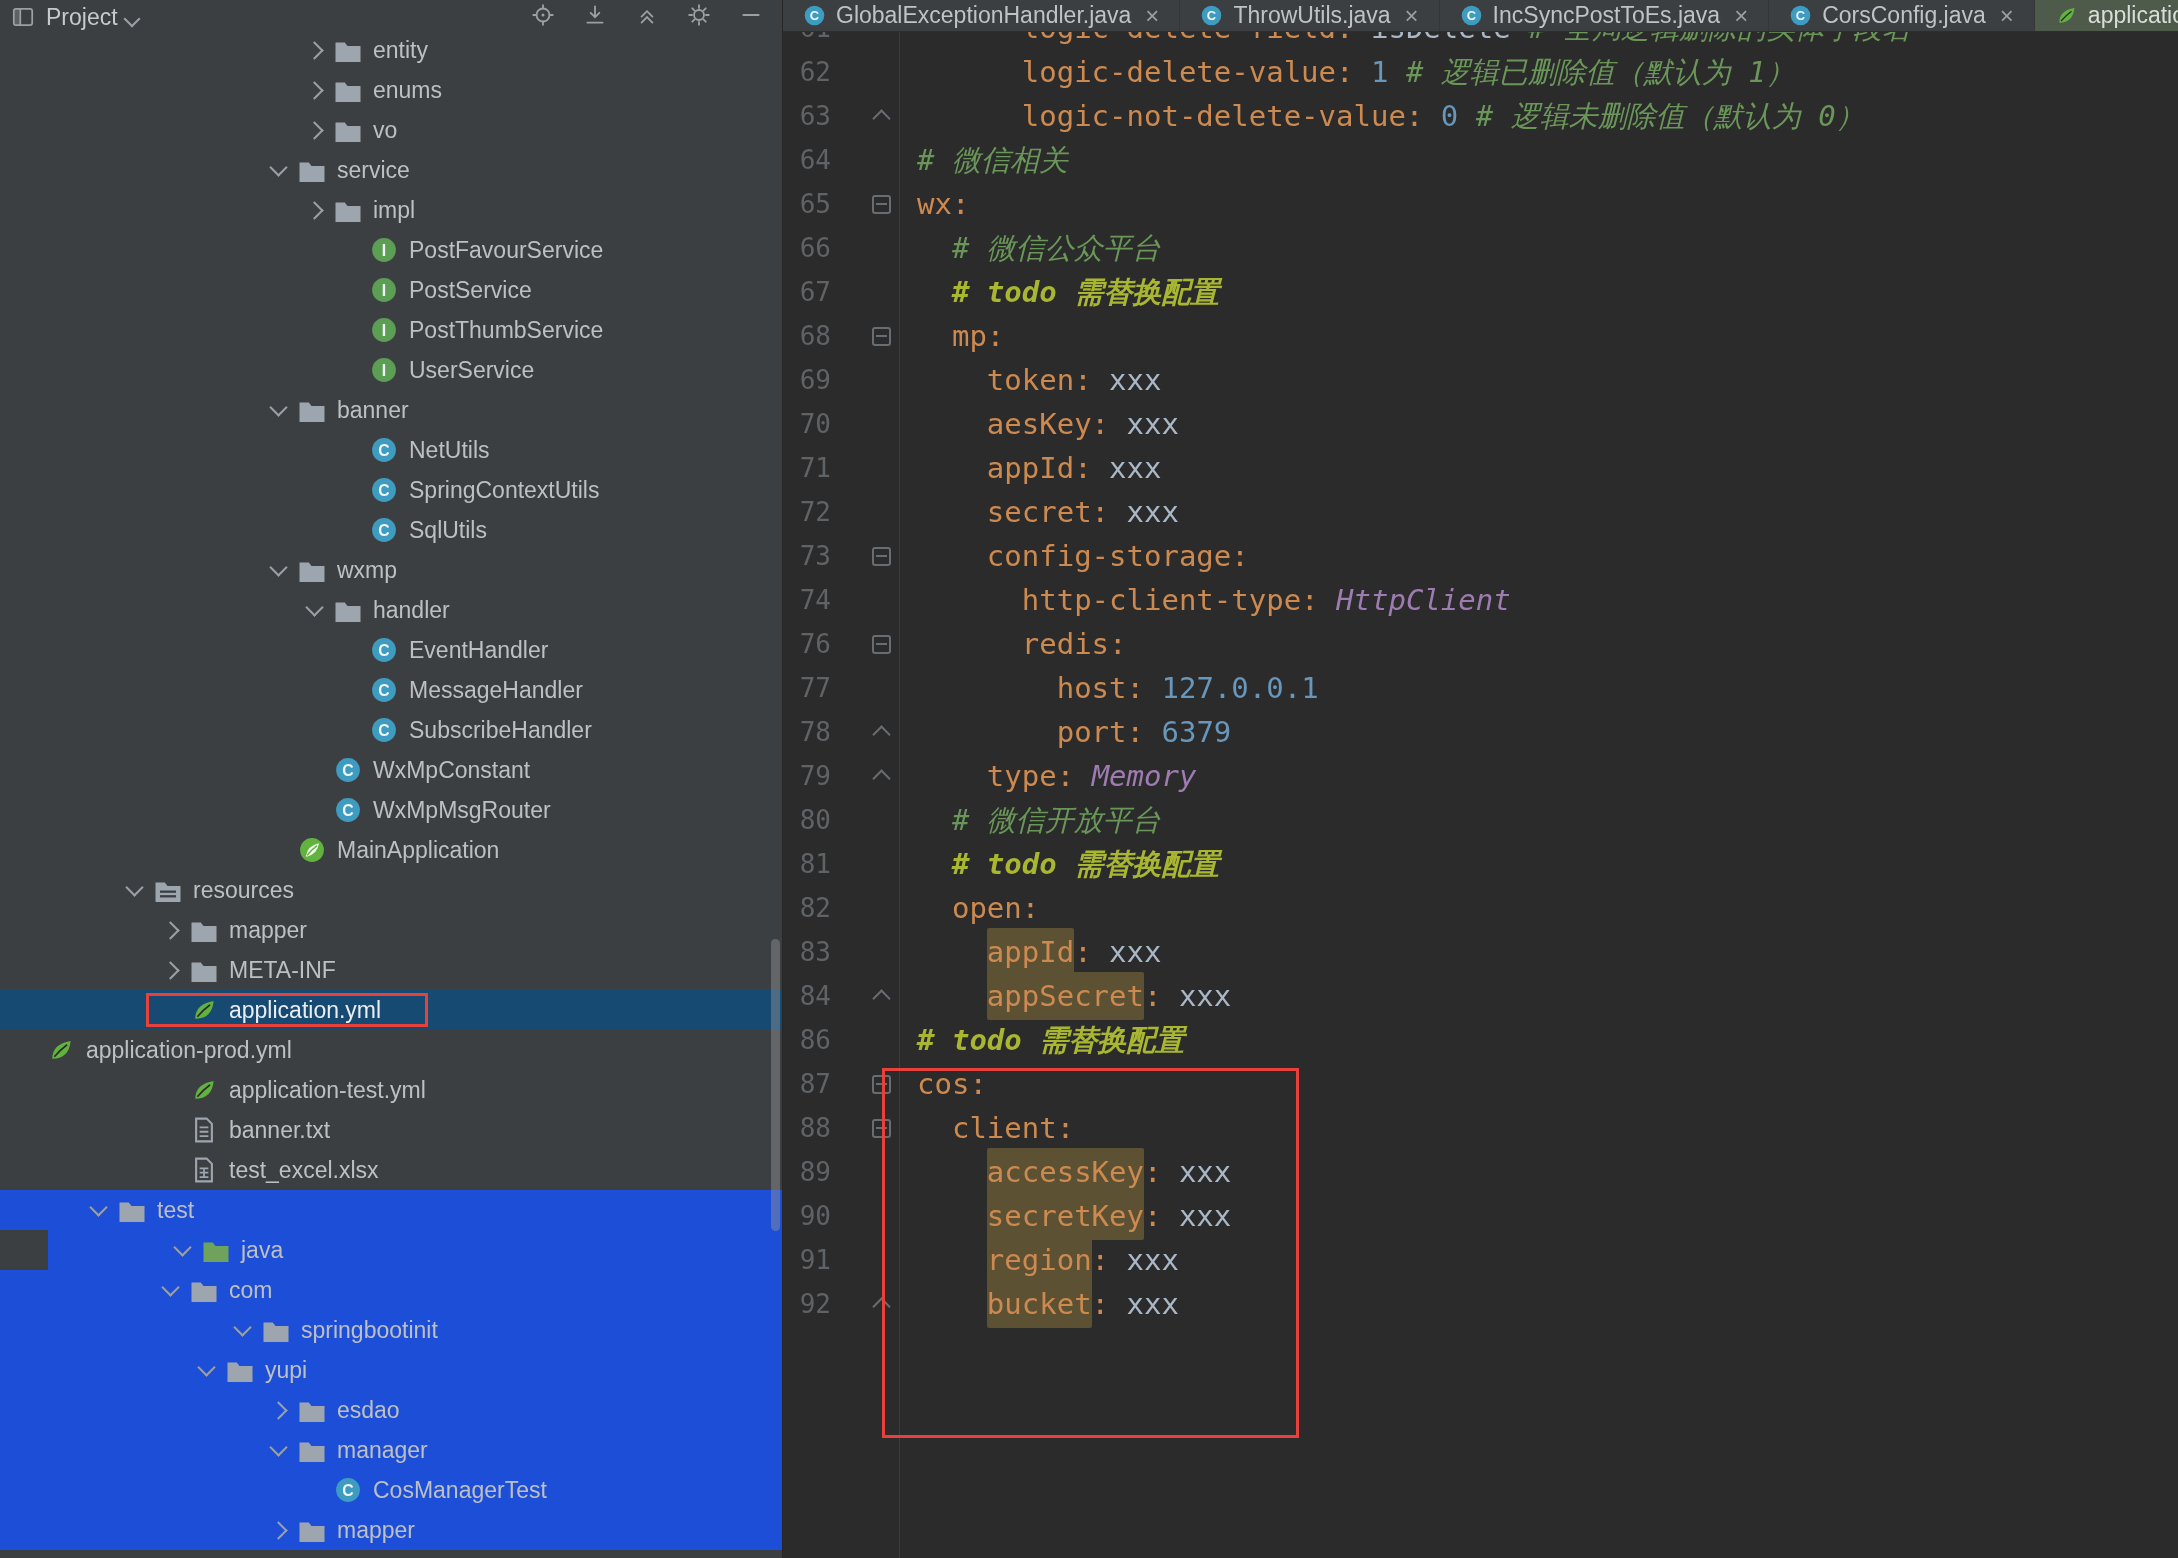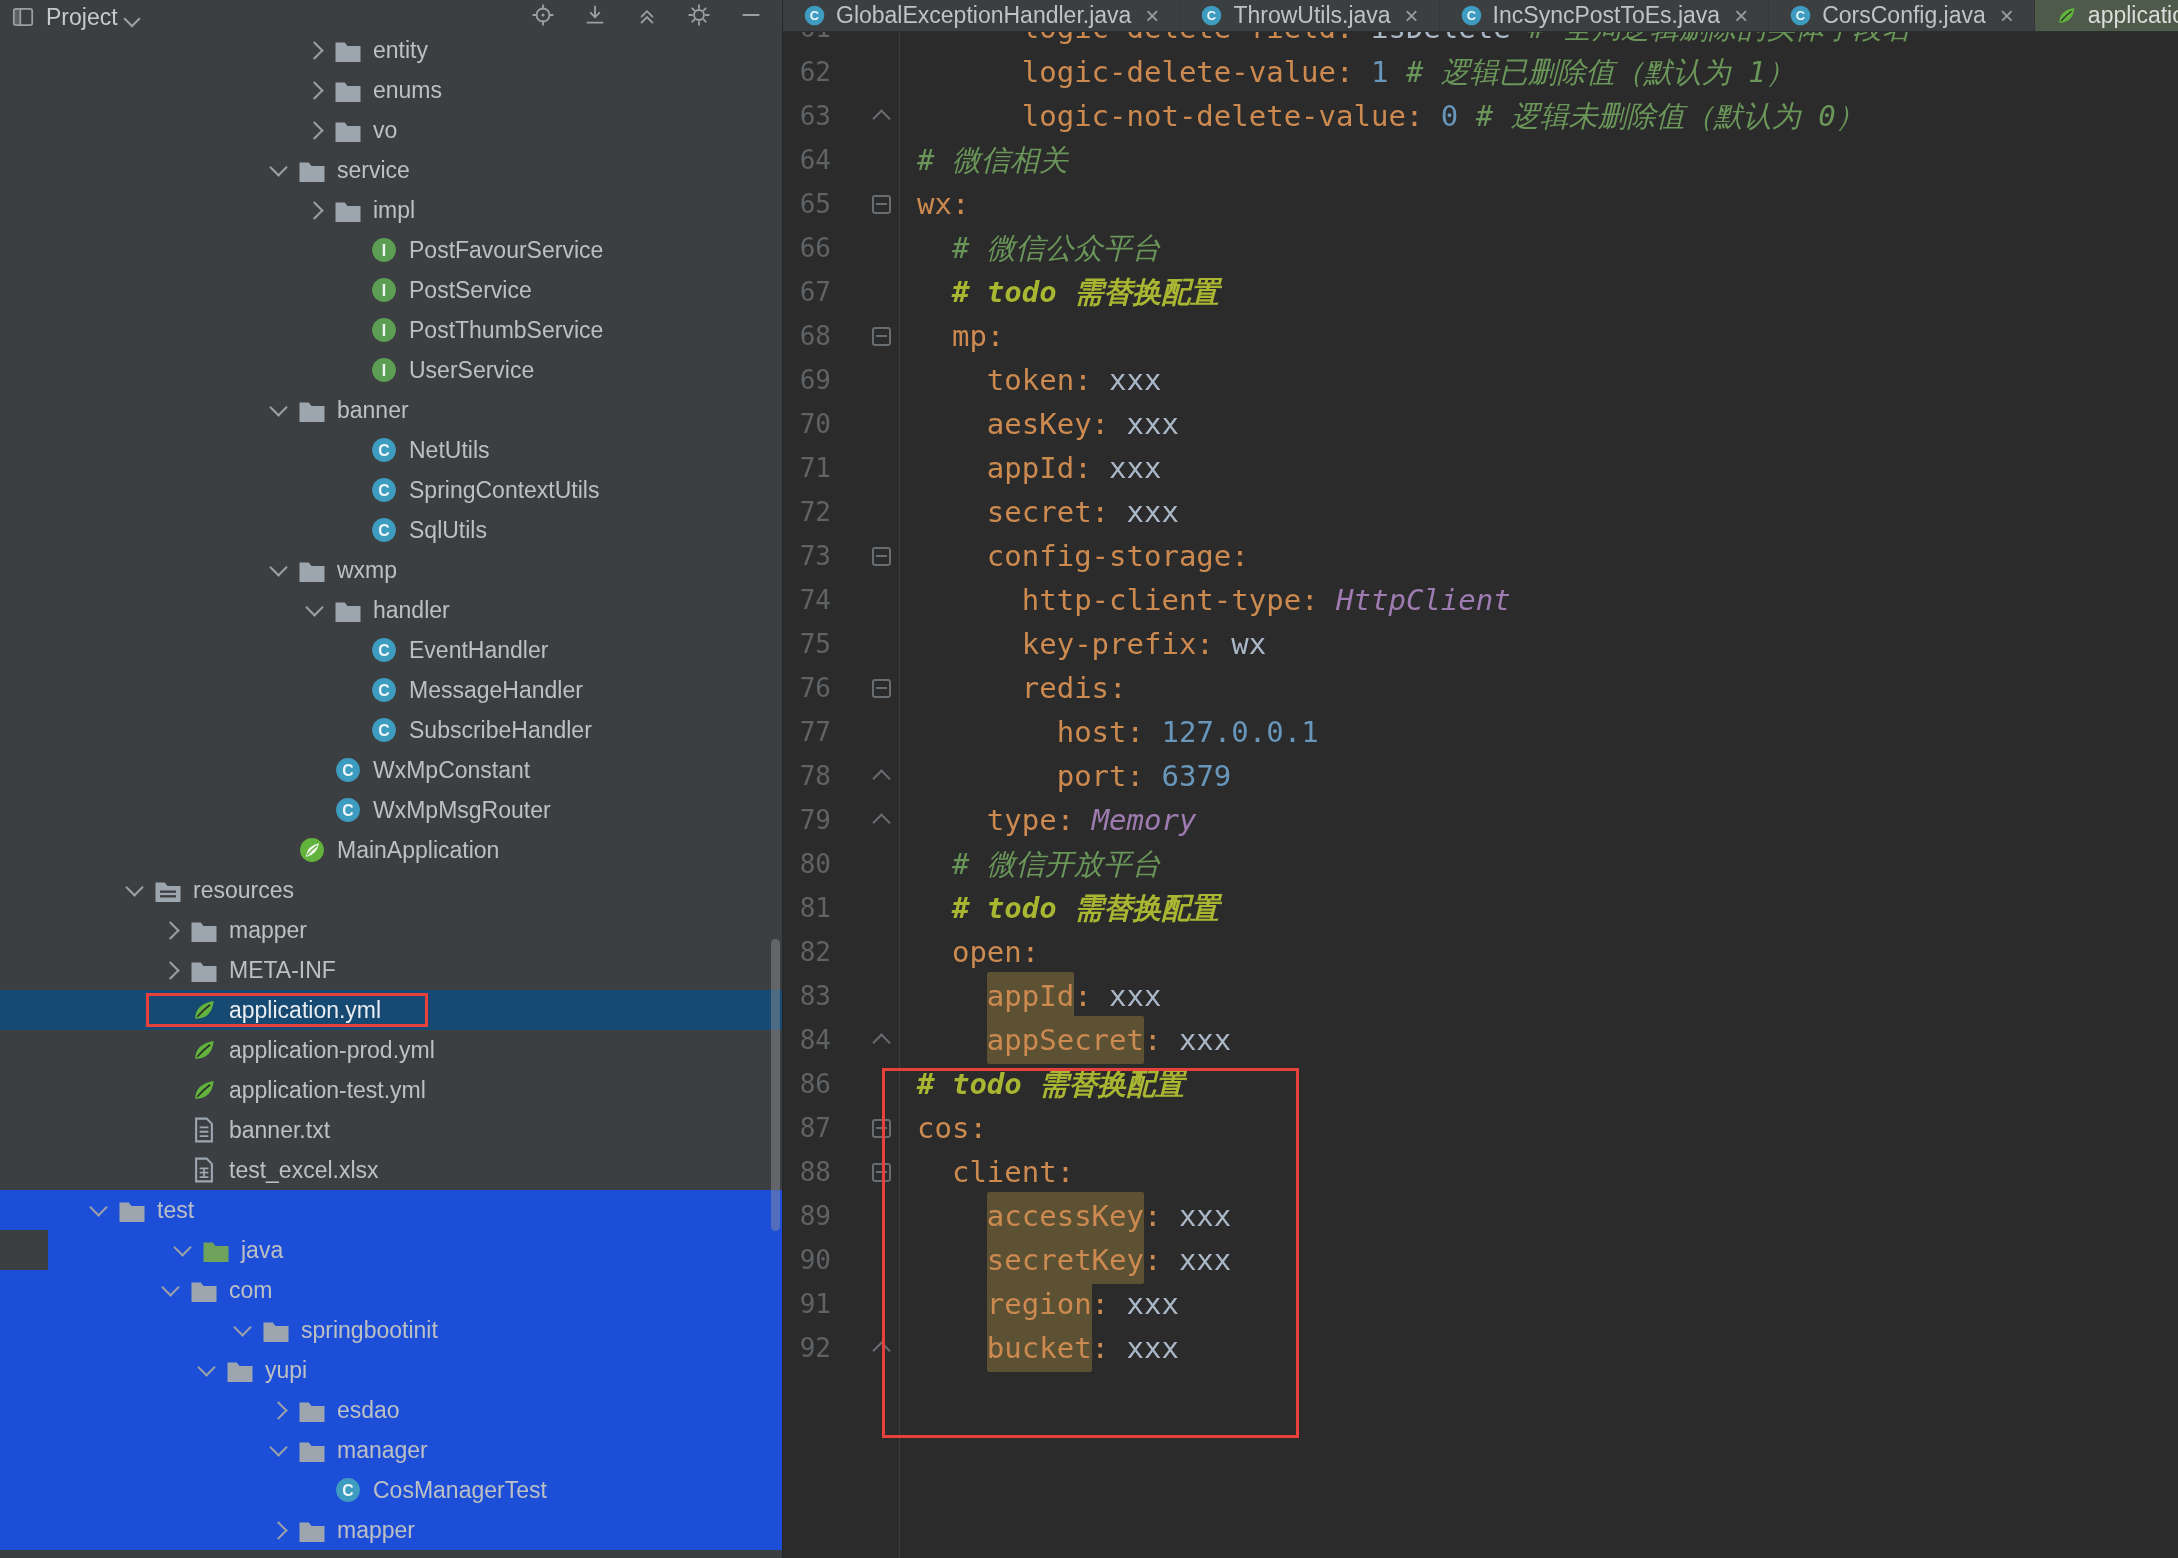--- a/index.html
+++ b/index.html
@@ -404,21 +404,21 @@
             <span class="chevbox"></span>
             <span class="ticon">
               <svg width="28" height="28" viewBox="0 0 16 16">
                 <path d="M3 13 Q3 4.5 13.5 2.8 Q12.5 13 3 13 Z" fill="#61b33e"></path>
                 <path d="M4.2 11.8 Q7.5 8 11.5 5" stroke="#2b2b2b" stroke-width="0.9" fill="none"></path>
               </svg>
             </span>
             <span class="tlabel">application.yml</span>
           </span>
         </div>
-        <div class="trow" style="padding-left: 152px;">
+        <div class="trow" style=" margin-left: 9px;">
           <span class="plainwrap">
             <span class="chevbox"></span>
             <span class="ticon">
               <svg width="28" height="28" viewBox="0 0 16 16">
                 <path d="M3 13 Q3 4.5 13.5 2.8 Q12.5 13 3 13 Z" fill="#61b33e"></path>
                 <path d="M4.2 11.8 Q7.5 8 11.5 5" stroke="#2b2b2b" stroke-width="0.9" fill="none"></path>
               </svg>
             </span>
             <span class="tlabel">application-prod.yml</span>
           </span>
@@ -683,27 +683,20 @@
         </div>
         <div class="eline">
           <span class="gutter">
             <span class="lnum">74</span>
             <span class="fold"></span>
           </span>
           <span class="code"><span class="s-p">      </span><span class="s-k">http-client-type:</span><span class="s-p"> </span><span class="s-i">HttpClient</span></span>
         </div>
         <div class="eline">
           <span class="gutter">
-            <span class="lnum">75</span>
-            <span class="fold"></span>
-          </span>
-          <span class="code"><span class="s-p">      </span><span class="s-k">key-prefix:</span><span class="s-p"> wx</span></span>
-        </div>
-        <div class="eline">
-          <span class="gutter">
             <span class="lnum">76</span>
             <span class="fold">
               <span class="fold-box"></span>
             </span>
           </span>
           <span class="code"><span class="s-p">      </span><span class="s-k">redis:</span></span>
         </div>
         <div class="eline">
           <span class="gutter">
             <span class="lnum">77</span>

